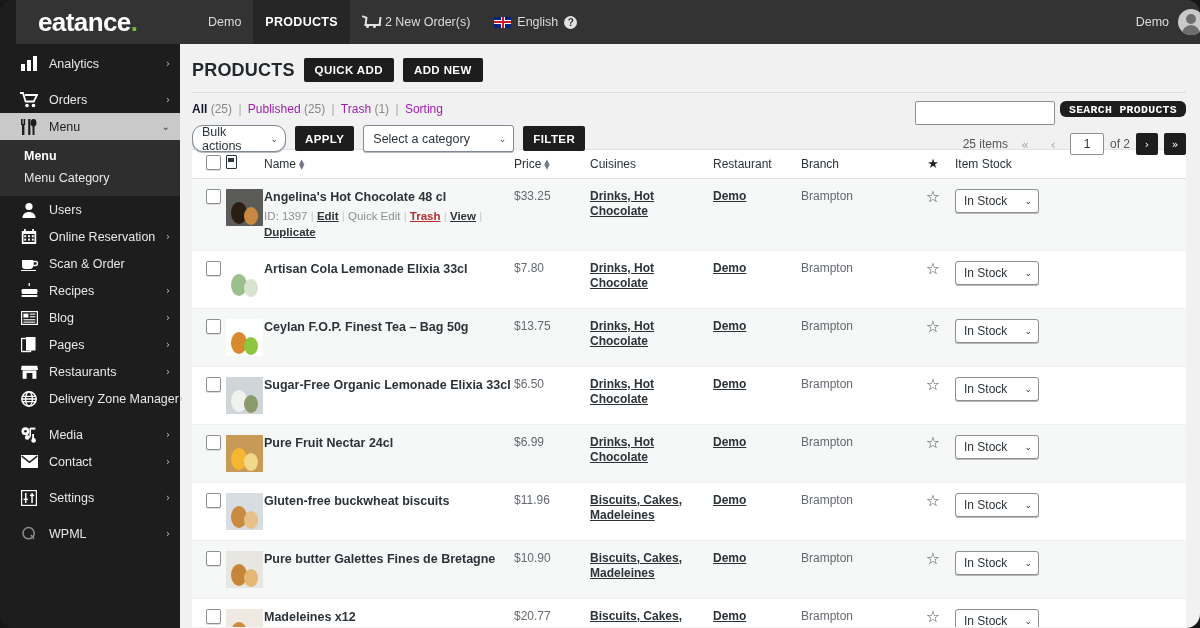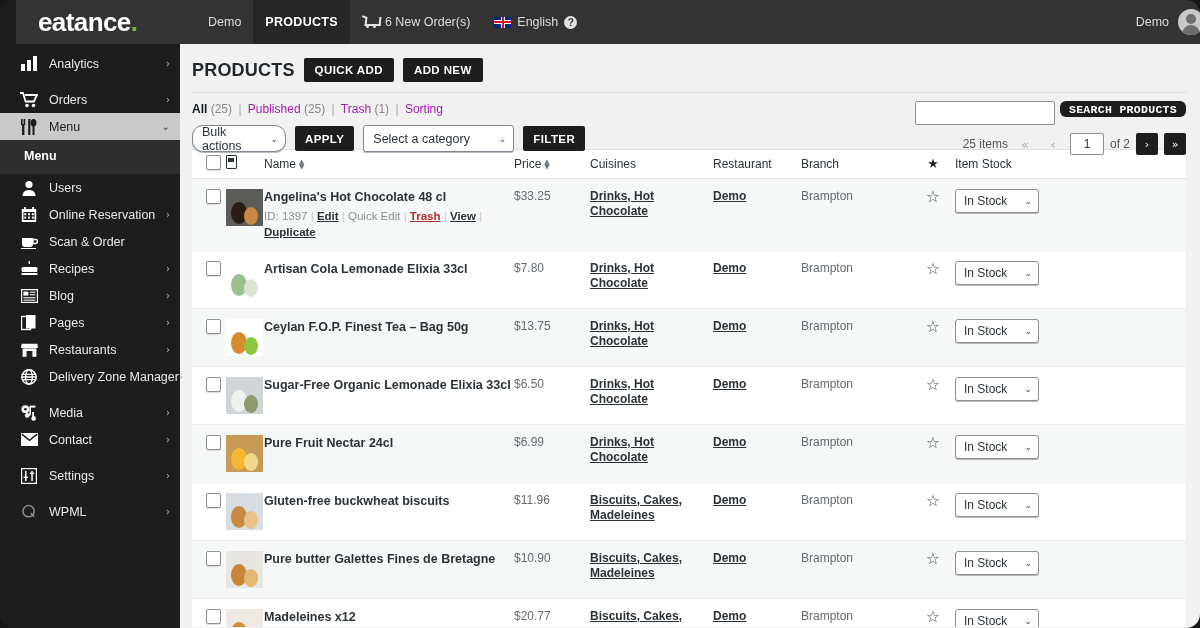--- a/index.html
+++ b/index.html
@@ -328,21 +328,21 @@
       <div class="ab-item current">
         <span>PRODUCTS</span>
       </div>
       <div class="ab-item">
         <span class="cart-ico">
             <span class="cart-wheels">
               <i></i>
               <i></i>
             </span>
           </span>
-        <span>6 New Order(s)</span>
+        <span>2 New Order(s)</span>
       </div>
       <div class="ab-item">
         <span class="flag">
             <i class="flag-red-v"></i>
             <i class="flag-red-h"></i>
           </span>
         <span>English</span>
         <span class="help-ico">?</span>
       </div>
     </div>
@@ -391,20 +391,23 @@
               <path d="M13.5 0c2.2 0 3 2 3 4s-1 3.2-2 3.4V16h-2V7.4c-1-0.2-2-1.4-2-3.4s0.8-4 3-4z" fill="#1d1d1d"></path>
             </svg>
         </span>
         <span class="lbl">Menu</span>
         <span class="chev">⌄</span>
       </div>
 
       <div class="submenu">
         <div class="sub-item current">
           <span>Menu</span>
+        </div>
+        <div class="sub-item">
+          <span>Menu Category</span>
         </div>
       </div>
 
       <div class="side-item">
         <span class="ico">
           <svg width="16" height="16" viewBox="0 0 16 16">
               <circle cx="8" cy="4.5" r="3.6" fill="#fff"></circle>
               <path d="M1.5 16c0-4 3-6 6.5-6s6.5 2 6.5 6z" fill="#fff"></path>
             </svg>
         </span>

